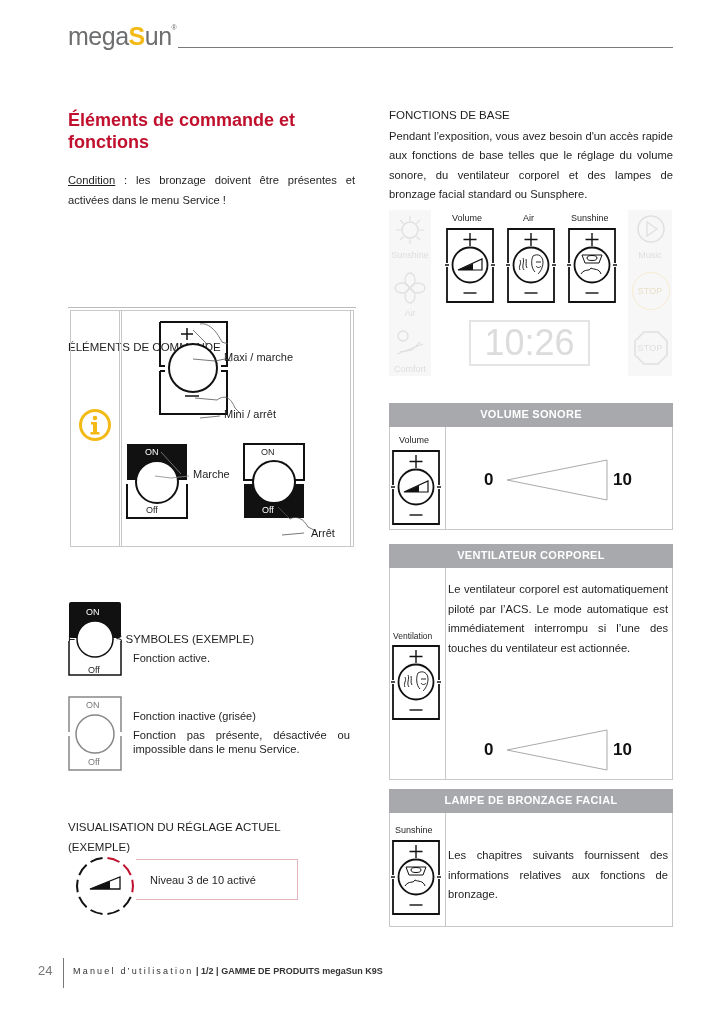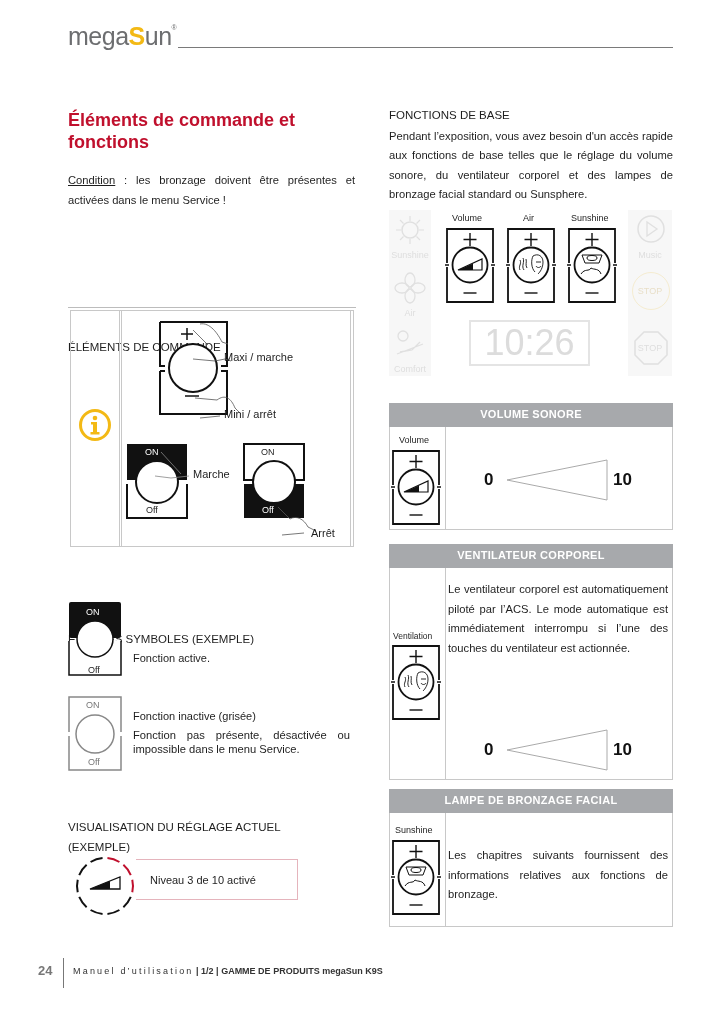--- a/index.html
+++ b/index.html
@@ -35,21 +35,21 @@
   .panel { border: 1px solid #c8c8c8; border-top: none; }
   .panel .vdiv { position: absolute; left: 55px; top: 0; width: 1px; height: 100%; background: #c8c8c8; }
   .panel-text { font-size: 11.2px; line-height: 19.5px; text-align: justify; color: #1e1e1e; }
   .scale-num { font-size: 17px; font-weight: bold; color: #111; }
 
   .clock { left: 469px; top: 320px; width: 121px; height: 46px; border: 2px solid #e4e4e4; color: #dcdcdc; font-size: 36px; text-align: center; line-height: 42px; }
 
   .faint-bar { background: #f7f7f7; }
   .faint-lbl { font-size: 9px; color: #dedede; text-align: center; }
 
-  .footer-num { left: 38px; top: 963px; font-size: 13px; font-weight: bold; color: #777; }
+  .footer-num { left: 38px; top: 963px; font-size: 13px; font-weight: normal; color: #777; }
   .footer-vrule { left: 63px; top: 958px; width: 1px; height: 30px; background: #777; }
   .footer-text { left: 73px; top: 966px; font-size: 9px; color: #333; white-space: nowrap; }
   .footer-text .spaced { letter-spacing: 2.2px; }
   .footer-text b { font-weight: bold; }
 
   .niveau-box { left: 136px; top: 859px; width: 162px; height: 41px; border: 1px solid #e5b4bc; border-left: none; }
 </style>
 </head>
 <body>
 

